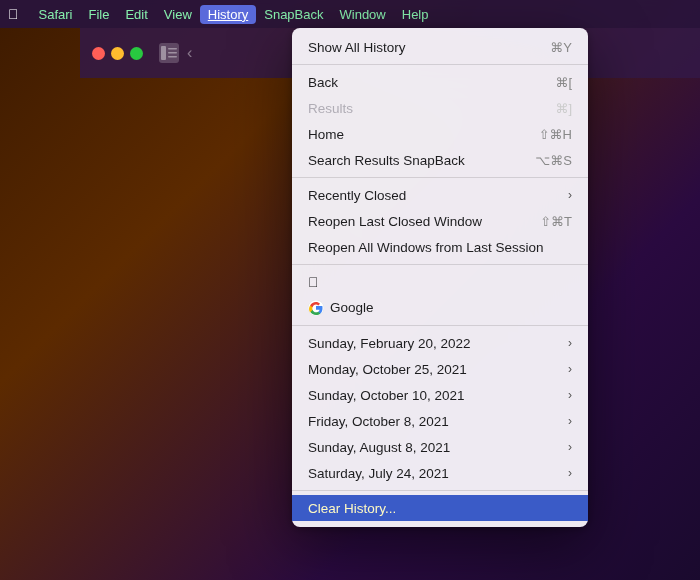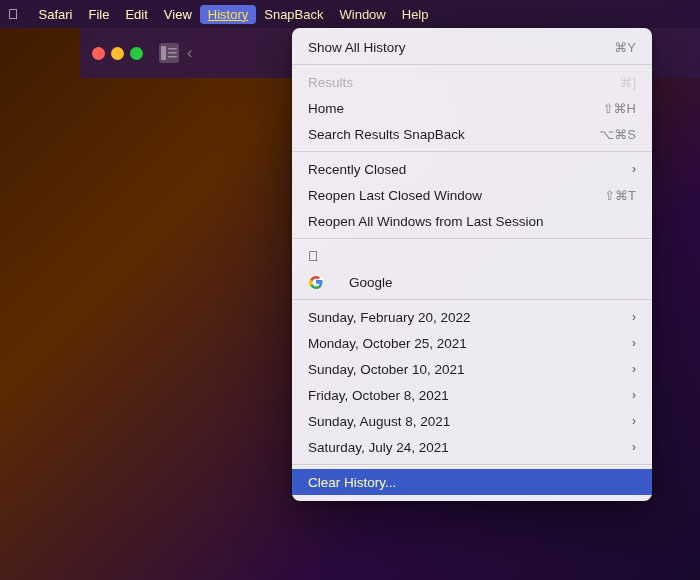--- a/index.html
+++ b/index.html
@@ -35,30 +35,30 @@
 
     .menubar-apple {
       font-size: 14px;
       color: #fff;
       margin-right: 12px;
       cursor: pointer;
     }
 
     .menubar-item {
       font-size: 13px;
-      color: #fef9c3;
+      color: #86efac;
       padding: 2px 8px;
       border-radius: 4px;
       cursor: pointer;
       font-weight: 500;
     }
 
     .menubar-item.active {
       background: #5a6adb;
-      color: #fde047;
+      color: #ffffff;
       text-decoration: underline;
     }
 
     .menubar-spacer {
       flex: 1;
     }
 
     
     .browser-chrome {
       position: absolute;
@@ -109,21 +109,21 @@
     .dropdown-overlay {
       position: absolute;
       top: 0; left: 0; right: 0; bottom: 0;
       z-index: 20;
     }
 
     .dropdown-menu {
       position: absolute;
       top: 28px;
       left: 292px;
-      width: 360px;
+      width: 296px;
       background: rgba(245, 242, 248, 0.97);
       backdrop-filter: blur(40px);
       border-radius: 8px;
       box-shadow: 0 20px 60px rgba(0,0,0,0.5), 0 2px 8px rgba(0,0,0,0.3);
       padding: 6px 0;
       z-index: 30;
       font-size: 13.5px;
       color: #1d1d1f;
     }
 
@@ -223,20 +223,24 @@
 <div class="dropdown-overlay">
   <div class="dropdown-menu">
 
     <div class="menu-item">
       <span class="menu-item-label">Show All History</span>
       <span class="menu-item-shortcut kbd">⌘Y</span>
     </div>
 
     <div class="menu-separator"></div>
 
+    <div class="menu-item">
+      <span class="menu-item-label">Back</span>
+      <span class="menu-item-shortcut kbd">⌘[</span>
+    </div>
 
     <div class="menu-item disabled">
       <span class="menu-item-label">Results</span>
       <span class="menu-item-shortcut kbd" style="color:#ccc;">⌘]</span>
     </div>
 
     <div class="menu-item">
       <span class="menu-item-label">Home</span>
       <span class="menu-item-shortcut kbd">⇧⌘H</span>
     </div>
@@ -266,21 +270,21 @@
 
     <div class="menu-separator"></div>
 
     <div class="menu-item">
       <div style="display:flex;align-items:center;">
         <span class="apple-icon"></span>
       </div>
     </div>
 
     <div class="menu-item">
-      <div style="display:flex;align-items:center;gap:19px;">
+      <div style="display:flex;align-items:flex-start;">
         <div style="position:relative;width:16px;height:16px;margin-right:6px;flex-shrink:0;">
           <svg width="16" height="16" viewBox="0 0 16 16">
             <circle cx="8" cy="8" r="8" fill="white" stroke="#ddd" stroke-width="0.5"></circle>
             <path d="M8 4a4 4 0 1 0 0 8 4 4 0 0 0 0-8z" fill="none"></path>
             <path d="M14.5 8c0-.7-.1-1.3-.2-1.9H8v3.6h3.6c-.2.9-.7 1.6-1.4 2.1v1.7h2.3c1.3-1.2 2-3 2-5.5z" fill="#4285F4"></path>
             <path d="M8 15c1.8 0 3.3-.6 4.4-1.6l-2.3-1.7c-.6.4-1.3.6-2.1.6-1.6 0-3-1.1-3.5-2.6H2.1v1.8C3.2 13.6 5.5 15 8 15z" fill="#34A853"></path>
             <path d="M4.5 9.7c-.1-.4-.2-.8-.2-1.2s.1-.8.2-1.2V5.5H2.1C1.4 6.5 1 7.7 1 9s.4 2.5 1.1 3.5l2.4-2.8z" fill="#FBBC05"></path>
             <path d="M8 4.5c.9 0 1.7.3 2.3.9l1.7-1.7C10.8 2.6 9.5 2 8 2 5.5 2 3.2 3.4 2.1 5.5l2.4 1.7C5 5.7 6.4 4.5 8 4.5z" fill="#EA4335"></path>
           </svg>
         </div>

